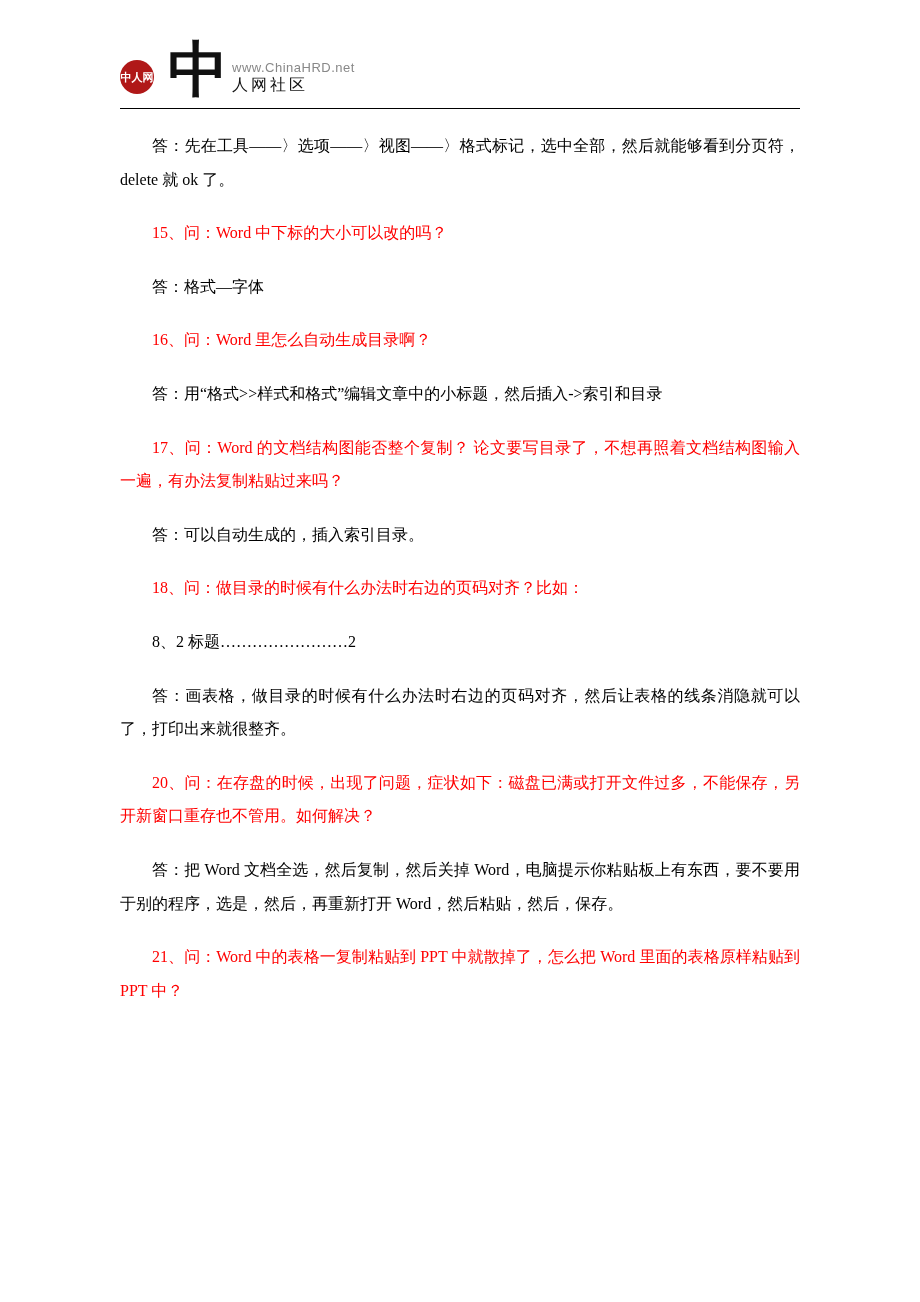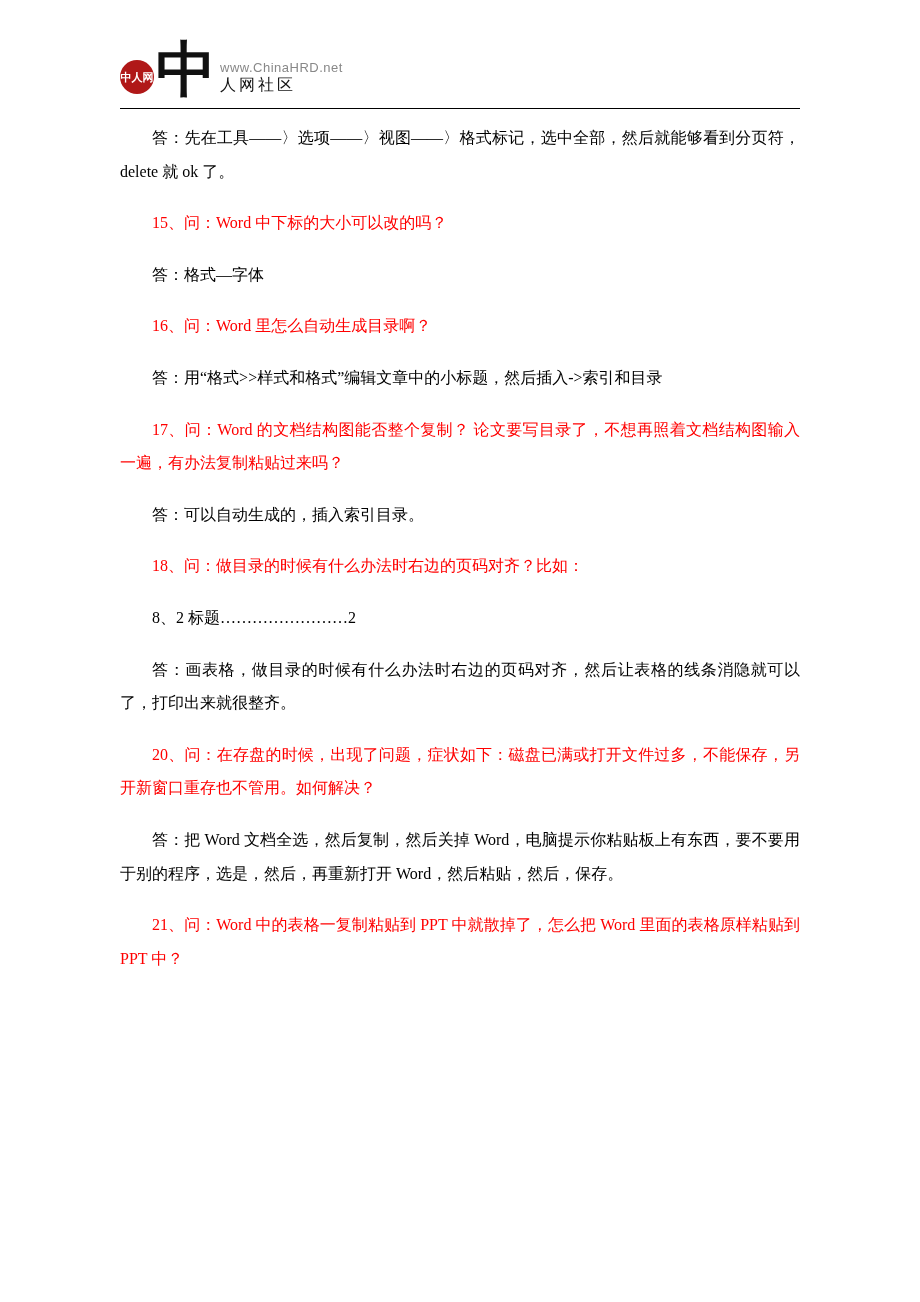--- a/index.html
+++ b/index.html
@@ -25,21 +25,21 @@
     width: 34px;
     height: 34px;
     background: #b01818;
     border-radius: 50%;
     display: flex;
     align-items: center;
     justify-content: center;
     color: #fff;
     font-size: 11px;
     font-weight: bold;
-    margin-right: 2px;
+    margin-right: 14px;
     margin-bottom: 6px;
     line-height: 1.1;
     text-align: center;
   }
   .logo-zhong {
     font-size: 60px;
     font-family: "KaiTi", "STKaiti", serif;
     font-weight: bold;
     color: #111;
     line-height: 1;
@@ -65,20 +65,21 @@
   }
   .hr {
     border: none;
     border-top: 1.5px solid #000;
     margin-bottom: 12px;
   }
   .content p {
     line-height: 2.1;
     margin-bottom: 18px;
     text-align: justify;
+    margin-top: 20px;
   }
   .content p.indent {
     text-indent: 2em;
   }
   .q { color: #ff0000; }
   .a { color: #000000; }
 </style>
 </head>
 <body>
 

